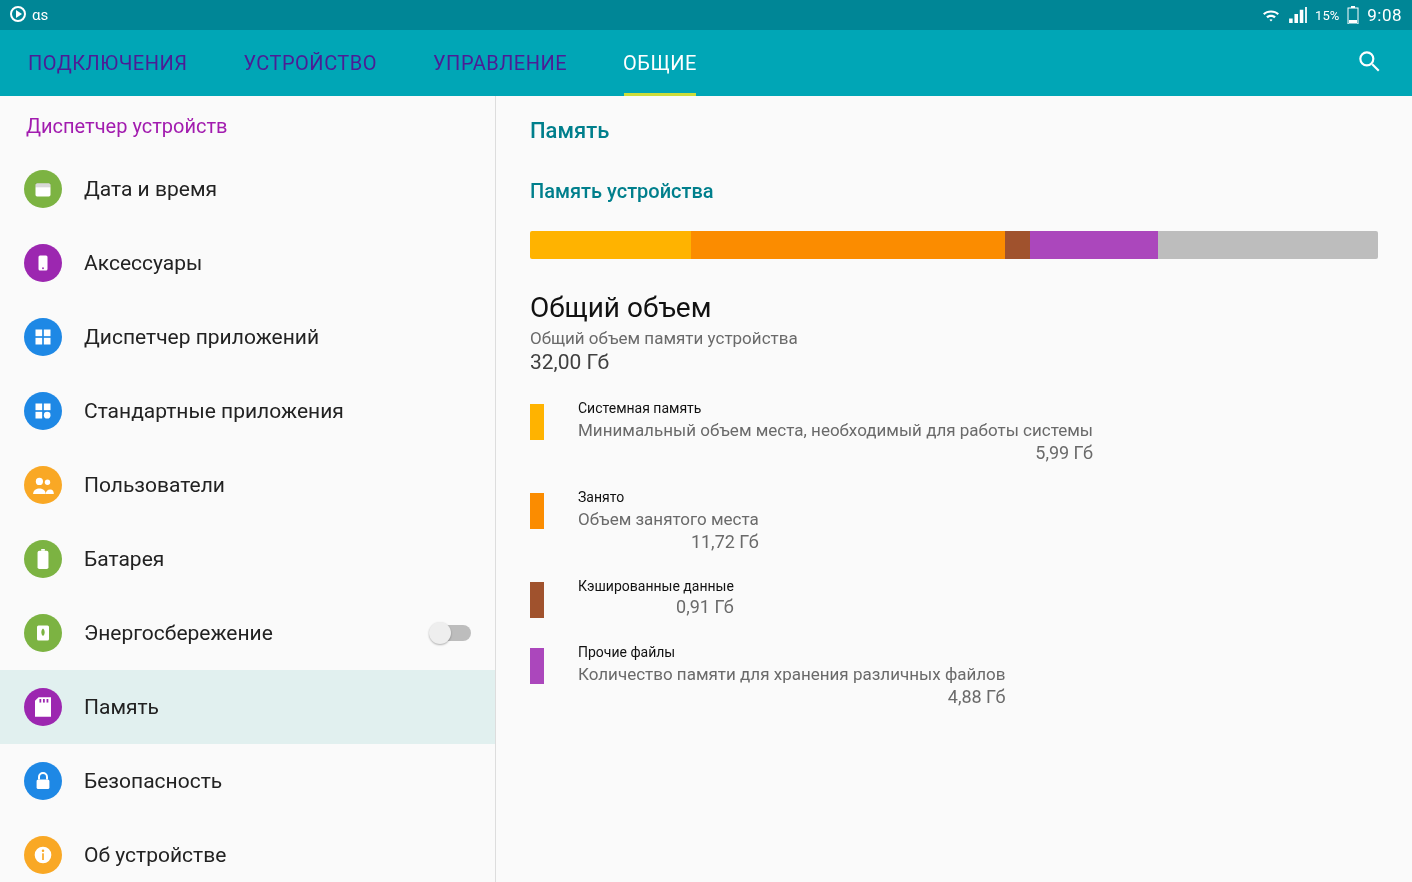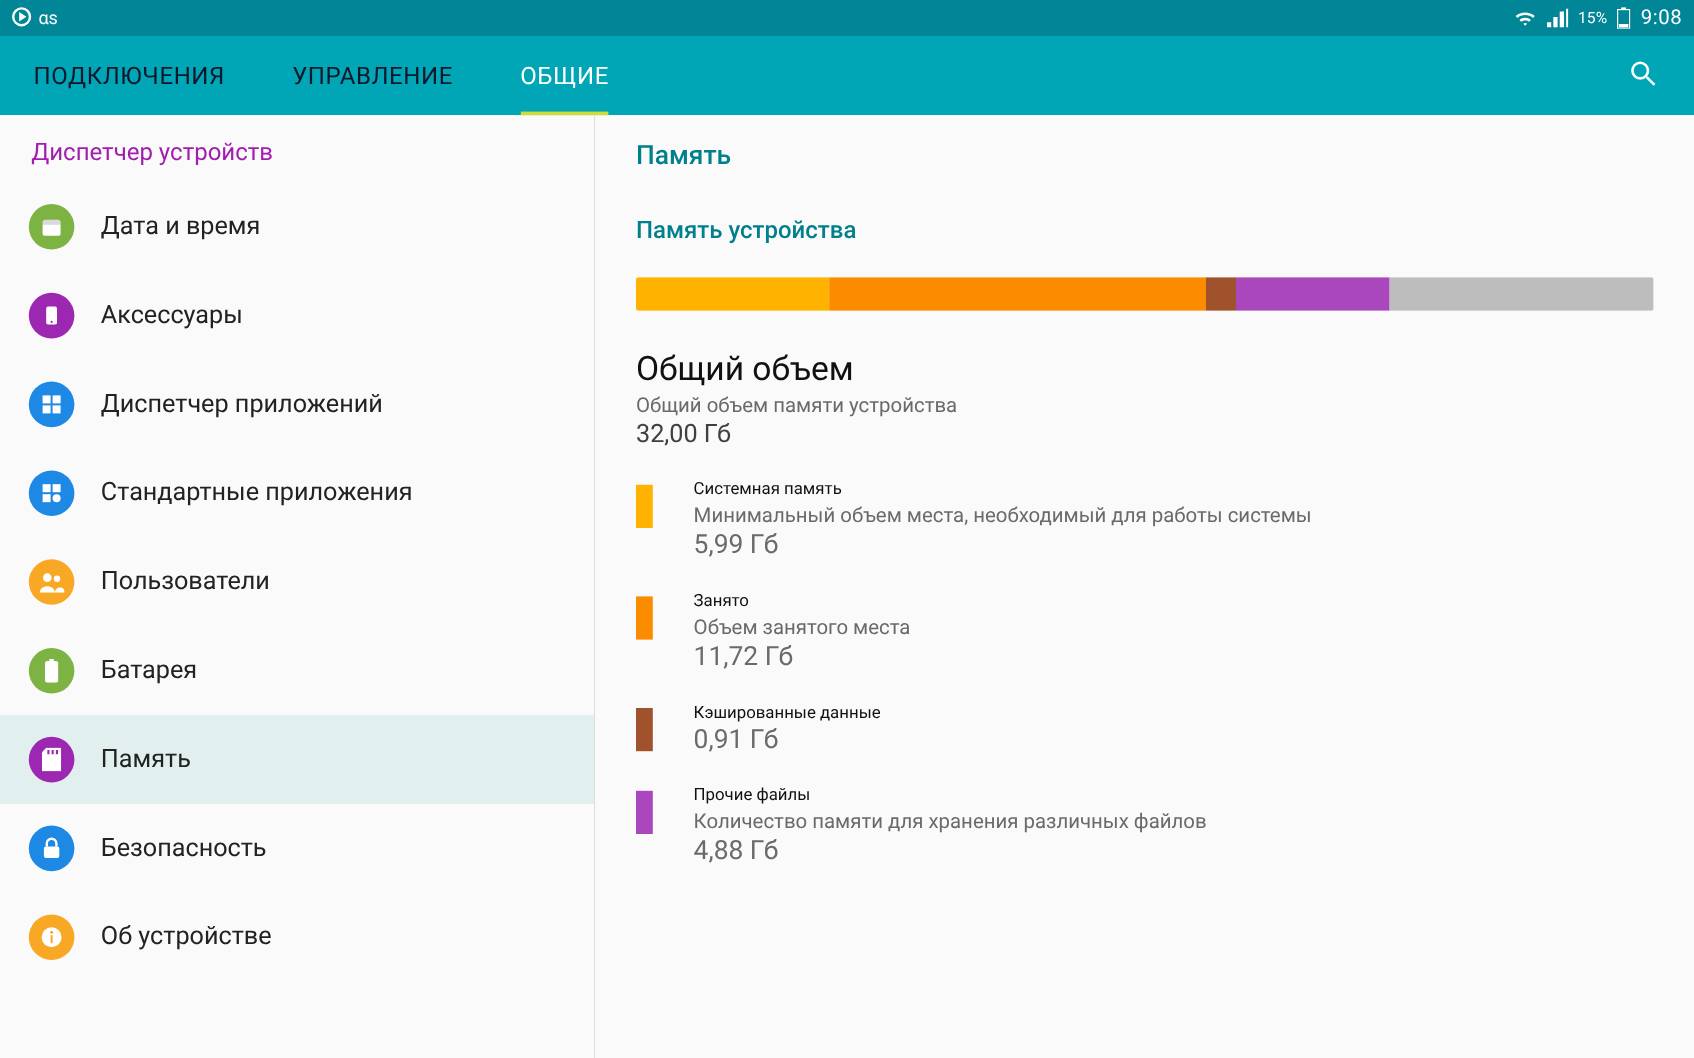--- a/index.html
+++ b/index.html
@@ -9,21 +9,21 @@
   .statusbar { height: 30px; background: #008696; color: #fff; display: flex; align-items: center; padding: 0 10px; font-size: 15px; }
   .statusbar .left { display: flex; gap: 6px; }
   .statusbar .right { margin-left: auto; display: flex; align-items: center; gap: 8px; }
   .play-icon { width: 16px; height: 16px; border: 2px solid #fff; border-radius: 50%; position: relative; }
   .play-icon::after { content: ""; position: absolute; left: 4px; top: 2px; border-left: 6px solid #fff; border-top: 4px solid transparent; border-bottom: 4px solid transparent; }
   .wifi-icon svg, .signal-icon svg, .battery-icon svg { display: block; }
   .clock { font-size: 17px; letter-spacing: 0.5px; }
 
   
   .tabbar { height: 66px; background: #00a6b6; display: flex; align-items: stretch; padding: 0 8px 0 0; }
-  .tabbar .tab { display: flex; align-items: center; padding: 0 28px; color: #0f172a; font-size: 20px; letter-spacing: 0.5px; cursor: pointer; }
+  .tabbar .tab { display: flex; align-items: center; padding: 0 28px; color: #4c1d95; font-size: 20px; letter-spacing: 0.5px; cursor: pointer; }
   .tabbar .tab.active { color: #ffffff; position: relative; }
   .tabbar .tab.active::after { content: ""; position: absolute; left: 22%; right: 22%; bottom: 0; height: 3px; background: #cddc39; }
   .tabbar .search { margin-left: auto; display: flex; align-items: center; padding: 0 22px; cursor: pointer; }
 
   
   .content { display: flex; height: calc(100% - 96px); }
 
   
   .left-pane { width: 496px; border-right: 1px solid #ddd; overflow-y: hidden; background: #fafafa; }
   .left-pane .section-title { color: #a21caf; font-size: 20px; padding: 18px 26px 14px; }
@@ -45,21 +45,21 @@
 
   .total { margin-bottom: 26px; }
   .total .title { font-size: 28px; color: #111; }
   .total .sub { font-size: 17px; color: #6a6a6a; margin-top: 4px; }
   .total .val { font-size: 21px; color: #404040; margin-top: 2px; }
 
   .entry { display: flex; margin-bottom: 26px; }
   .entry .swatch { width: 14px; height: 36px; margin-top: 4px; margin-right: 34px; flex: 0 0 14px; }
   .entry .texts .title { font-size: 14px; color: #111; }
   .entry .texts .sub { font-size: 17px; color: #6a6a6a; margin-top: 4px; }
-  .entry .texts .val { font-size: 22px; color: #6a6a6a; margin-top: 2px; }
+  .entry .texts .val { font-size: 18px; color: #6a6a6a; margin-top: 2px; text-align: right; }
 </style>
 </head>
 <body>
 
 <div class="statusbar">
   <div class="left">
     <span class="play-icon"></span>
     <span>αs</span>
   </div>
   <div class="right">
@@ -80,20 +80,21 @@
           <rect x="1" y="2" width="10" height="16" fill="none" stroke="#fff" stroke-width="1"></rect>
           <rect x="2" y="14" width="8" height="3" fill="#fff"></rect>
         </svg>
     </span>
     <span class="clock">9:08</span>
   </div>
 </div>
 
 <div class="tabbar">
   <div class="tab">ПОДКЛЮЧЕНИЯ</div>
+  <div class="tab">УСТРОЙСТВО</div>
   <div class="tab">УПРАВЛЕНИЕ</div>
   <div class="tab active">ОБЩИЕ</div>
   <div class="search">
     <span>
       <svg width="26" height="26" viewBox="0 0 24 24">
           <circle cx="10" cy="10" r="6" fill="none" stroke="#fff" stroke-width="2"></circle>
           <line x1="15" y1="15" x2="21" y2="21" stroke="#fff" stroke-width="2"></line>
         </svg>
     </span>
   </div>
@@ -156,20 +157,30 @@
           <span class="label">Пользователи</span>
         </li>
         <li>
           <span class="icon" style="background: rgb(124, 179, 66);">
             <svg width="14" height="20" viewBox="0 0 14 22">
               <rect x="5" y="0" width="4" height="2" fill="#fff"></rect>
               <rect x="1" y="2" width="12" height="20" rx="2" fill="#fff"></rect>
             </svg>
           </span>
           <span class="label">Батарея</span>
+        </li>
+        <li>
+          <span class="icon" style="background: rgb(124, 179, 66);">
+            <svg width="18" height="18" viewBox="0 0 24 24">
+              <rect x="4" y="2" width="16" height="20" rx="2" fill="#fff"></rect>
+              <path d="M12 6c3 2 3 8 0 10-3-2-3-8 0-10z" fill="#7cb342"></path>
+            </svg>
+          </span>
+          <span class="label">Энергосбережение</span>
+          <span class="toggle"></span>
         </li>
         <li class="selected">
           <span class="icon" style="background: rgb(156, 39, 176);">
             <svg width="16" height="20" viewBox="0 0 18 22">
               <path d="M4 0h14v22H0V4z" fill="#fff"></path>
               <rect x="5" y="2" width="2" height="4" fill="#9c27b0"></rect>
               <rect x="9" y="2" width="2" height="4" fill="#9c27b0"></rect>
               <rect x="13" y="2" width="2" height="4" fill="#9c27b0"></rect>
             </svg>
           </span>

